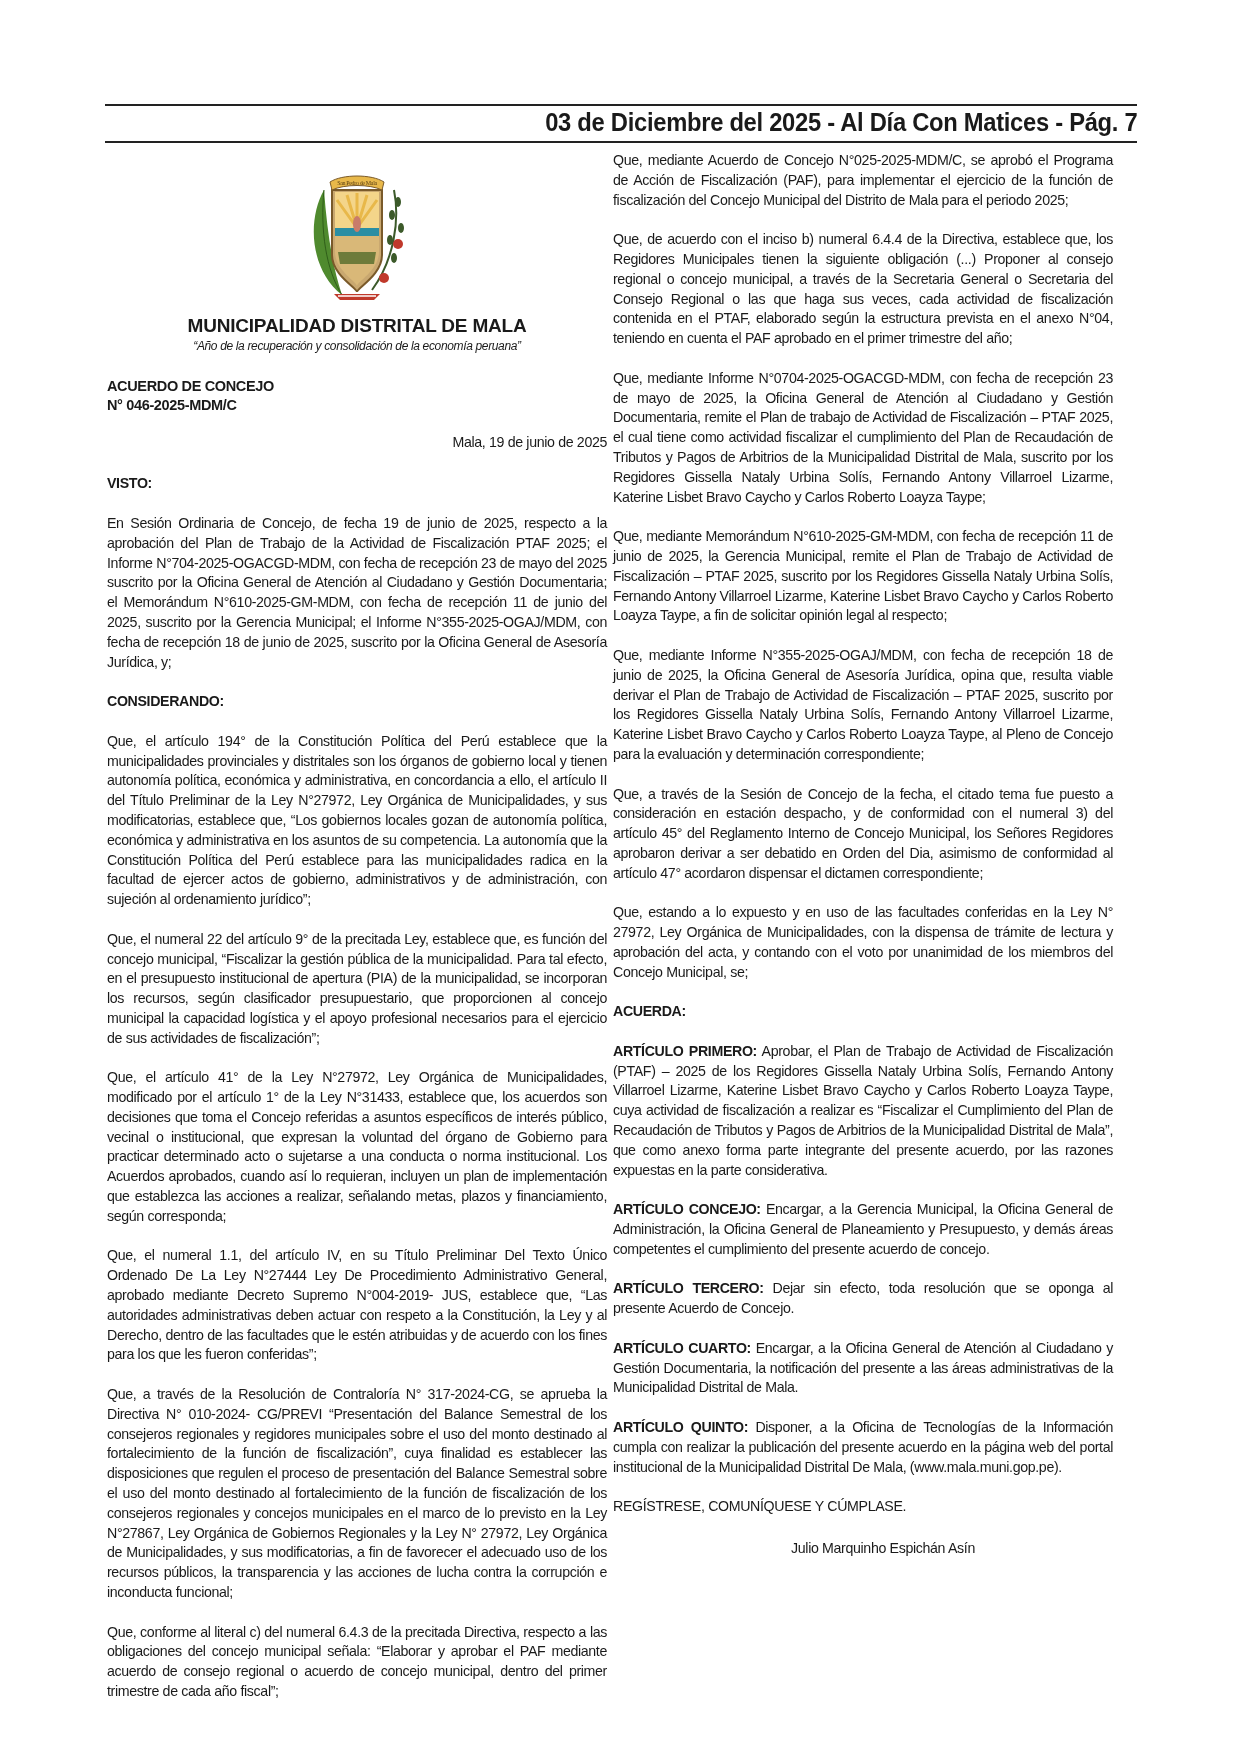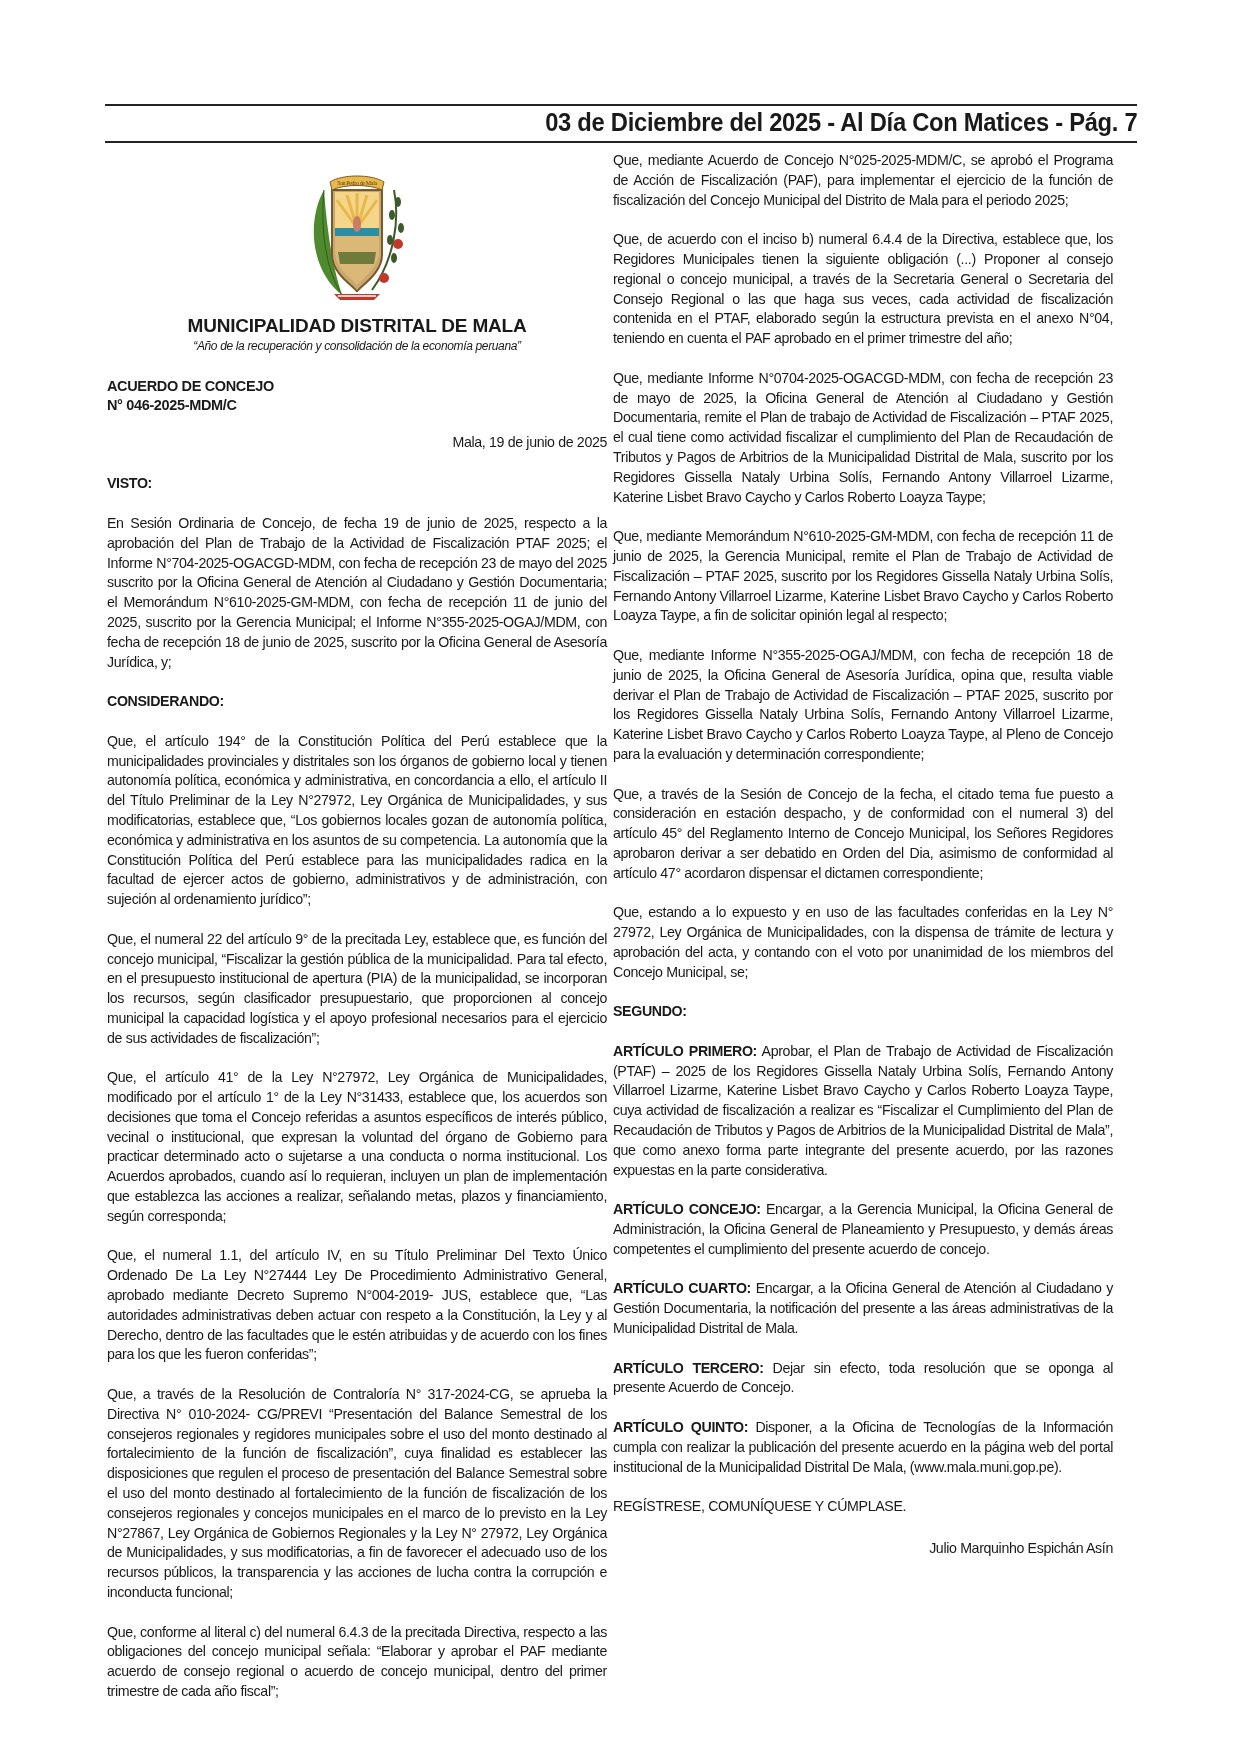--- a/index.html
+++ b/index.html
@@ -15,21 +15,21 @@
   .col-right { left: 613px; top: 151px; }
   .col p { margin: 0 0 19.8px 0; }
   .crest-wrap { display: flex; justify-content: center; margin-top: 10px; height: 150px; }
   .org-title { text-align: center; font-weight: bold; font-size: 19px; margin-top: 6px; letter-spacing: -0.2px; }
   .motto { text-align: center; font-style: italic; font-size: 12px; margin-top: 1px; }
   .doc-type { text-align: left; font-weight: bold; font-size: 14.5px; margin-top: 20px; line-height: 19px; }
   .place-date { text-align: right; margin-top: 18px; margin-bottom: 22px; }
   .section-head { font-weight: bold; margin: 0; }
   .art-label { font-weight: bold; }
   .closing { margin-top: 0; }
-  .signature { text-align: right; margin-left: 40px; line-height: 20px; margin-top: 21px; }
+  .signature { text-align: center; margin-left: 40px; line-height: 20px; margin-top: 21px; }
 </style>
 </head>
 <body>
 
 <div class="rule-top"></div>
 <div class="header-title">03 de Diciembre del 2025 - Al Día Con Matices - Pág. 7</div>
 <div class="rule-bot"></div>
 
 <div class="col col-left">
   <div class="crest-wrap">
@@ -87,26 +87,26 @@
 
 <div class="col col-right">
   <p>Que, mediante Acuerdo de Concejo N°025-2025-MDM/C, se aprobó el Programa de Acción de Fiscalización (PAF), para implementar el ejercicio de la función de fiscalización del Concejo Municipal del Distrito de Mala para el periodo 2025;</p>
   <p>Que, de acuerdo con el inciso b) numeral 6.4.4 de la Directiva, establece que, los Regidores Municipales tienen la siguiente obligación (...) Proponer al consejo regional o concejo municipal, a través de la Secretaria General o Secretaria del Consejo Regional o las que haga sus veces, cada actividad de fiscalización contenida en el PTAF, elaborado según la estructura prevista en el anexo N°04, teniendo en cuenta el PAF aprobado en el primer trimestre del año;</p>
   <p>Que, mediante Informe N°0704-2025-OGACGD-MDM, con fecha de recepción 23 de mayo de 2025, la Oficina General de Atención al Ciudadano y Gestión Documentaria, remite el Plan de trabajo de Actividad de Fiscalización – PTAF 2025, el cual tiene como actividad fiscalizar el cumplimiento del Plan de Recaudación de Tributos y Pagos de Arbitrios de la Municipalidad Distrital de Mala, suscrito por los Regidores Gissella Nataly Urbina Solís, Fernando Antony Villarroel Lizarme, Katerine Lisbet Bravo Caycho y Carlos Roberto Loayza Taype;</p>
   <p>Que, mediante Memorándum N°610-2025-GM-MDM, con fecha de recepción 11 de junio de 2025, la Gerencia Municipal, remite el Plan de Trabajo de Actividad de Fiscalización – PTAF 2025, suscrito por los Regidores Gissella Nataly Urbina Solís, Fernando Antony Villarroel Lizarme, Katerine Lisbet Bravo Caycho y Carlos Roberto Loayza Taype, a fin de solicitar opinión legal al respecto;</p>
   <p>Que, mediante Informe N°355-2025-OGAJ/MDM, con fecha de recepción 18 de junio de 2025, la Oficina General de Asesoría Jurídica, opina que, resulta viable derivar el Plan de Trabajo de Actividad de Fiscalización – PTAF 2025, suscrito por los Regidores Gissella Nataly Urbina Solís, Fernando Antony Villarroel Lizarme, Katerine Lisbet Bravo Caycho y Carlos Roberto Loayza Taype, al Pleno de Concejo para la evaluación y determinación correspondiente;</p>
   <p>Que, a través de la Sesión de Concejo de la fecha, el citado tema fue puesto a consideración en estación despacho, y de conformidad con el numeral 3) del artículo 45° del Reglamento Interno de Concejo Municipal, los Señores Regidores aprobaron derivar a ser debatido en Orden del Dia, asimismo de conformidad al artículo 47° acordaron dispensar el dictamen correspondiente;</p>
   <p>Que, estando a lo expuesto y en uso de las facultades conferidas en la Ley N° 27972, Ley Orgánica de Municipalidades, con la dispensa de trámite de lectura y aprobación del acta, y contando con el voto por unanimidad de los miembros del Concejo Municipal, se;</p>
 
-  <p class="section-head" style="margin-bottom:19.8px">SEGUNDO:</p>
+  <p class="section-head" style="margin-bottom:19.8px">ACUERDA:</p>
 
   <p><span class="art-label">ARTÍCULO PRIMERO:</span><span> Aprobar, el Plan de Trabajo de Actividad de Fiscalización (PTAF) – 2025 de los Regidores Gissella Nataly Urbina Solís, Fernando Antony Villarroel Lizarme, Katerine Lisbet Bravo Caycho y Carlos Roberto Loayza Taype, cuya actividad de fiscalización a realizar es “Fiscalizar el Cumplimiento del Plan de Recaudación de Tributos y Pagos de Arbitrios de la Municipalidad Distrital de Mala”, que como anexo forma parte integrante del presente acuerdo, por las razones expuestas en la parte considerativa.</span></p>
   <p><span class="art-label">ARTÍCULO CONCEJO:</span><span> Encargar, a la Gerencia Municipal, la Oficina General de Administración, la Oficina General de Planeamiento y Presupuesto, y demás áreas competentes el cumplimiento del presente acuerdo de concejo.</span></p>
+  <p><span class="art-label">ARTÍCULO TERCERO:</span><span> Dejar sin efecto, toda resolución que se oponga al presente Acuerdo de Concejo.</span></p>
   <p><span class="art-label">ARTÍCULO CUARTO:</span><span> Encargar, a la Oficina General de Atención al Ciudadano y Gestión Documentaria, la notificación del presente a las áreas administrativas de la Municipalidad Distrital de Mala.</span></p>
-  <p><span class="art-label">ARTÍCULO TERCERO:</span><span> Dejar sin efecto, toda resolución que se oponga al presente Acuerdo de Concejo.</span></p>
   <p><span class="art-label">ARTÍCULO QUINTO:</span><span> Disponer, a la Oficina de Tecnologías de la Información cumpla con realizar la publicación del presente acuerdo en la página web del portal institucional de la Municipalidad Distrital De Mala, (www.mala.muni.gop.pe).</span></p>
 
   <p class="closing">REGÍSTRESE, COMUNÍQUESE Y CÚMPLASE.</p>
 
   <div class="signature">
     <div>Julio Marquinho Espichán Asín</div>
   </div>
 </div>
 
 </body></html>

